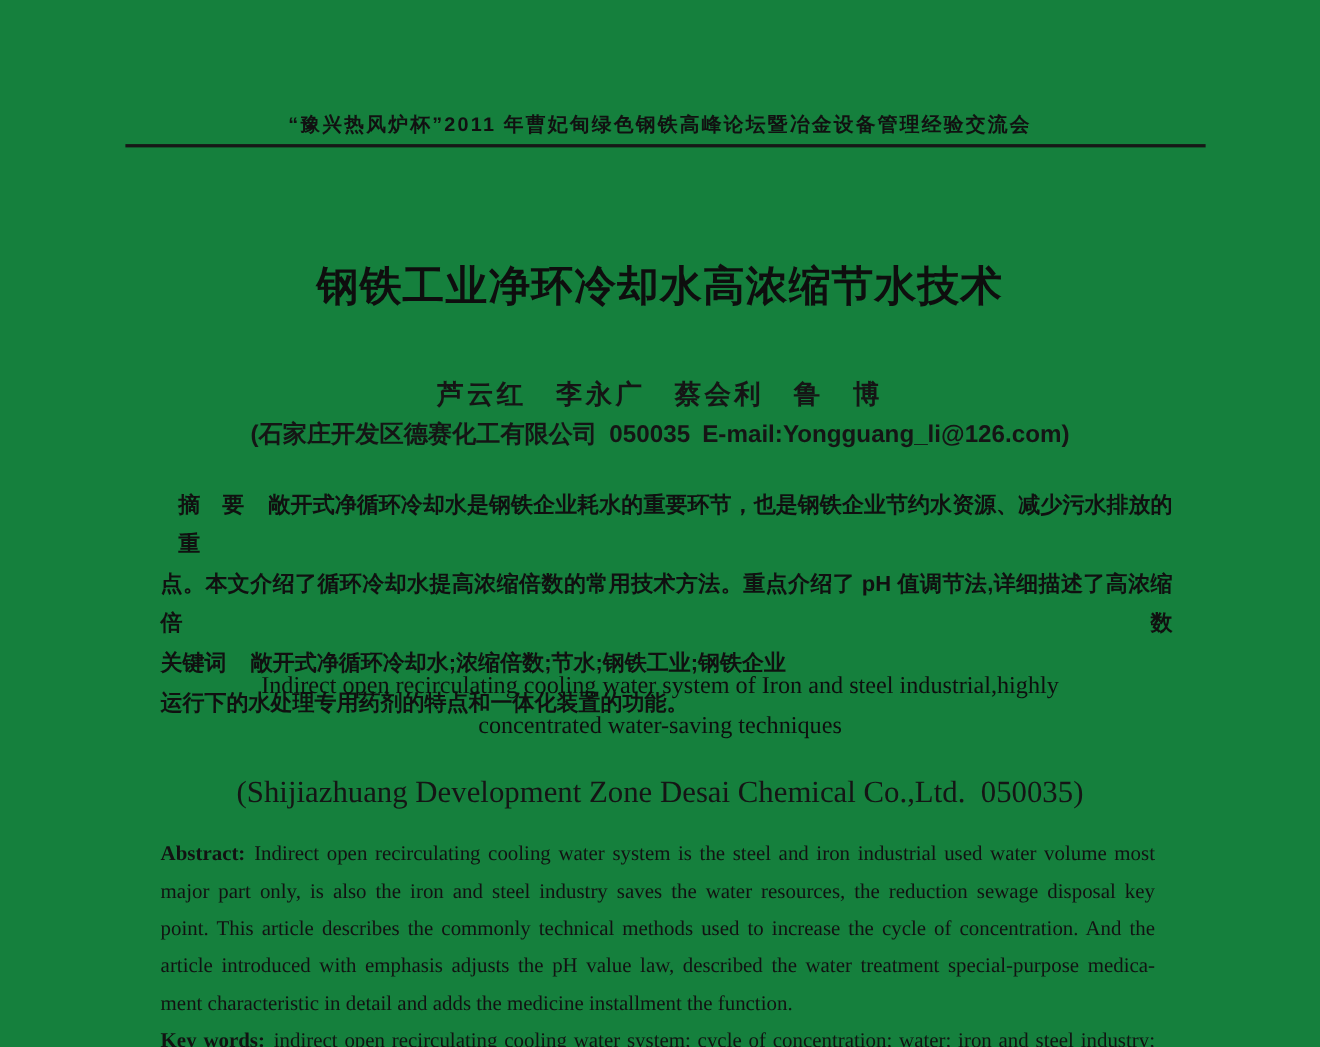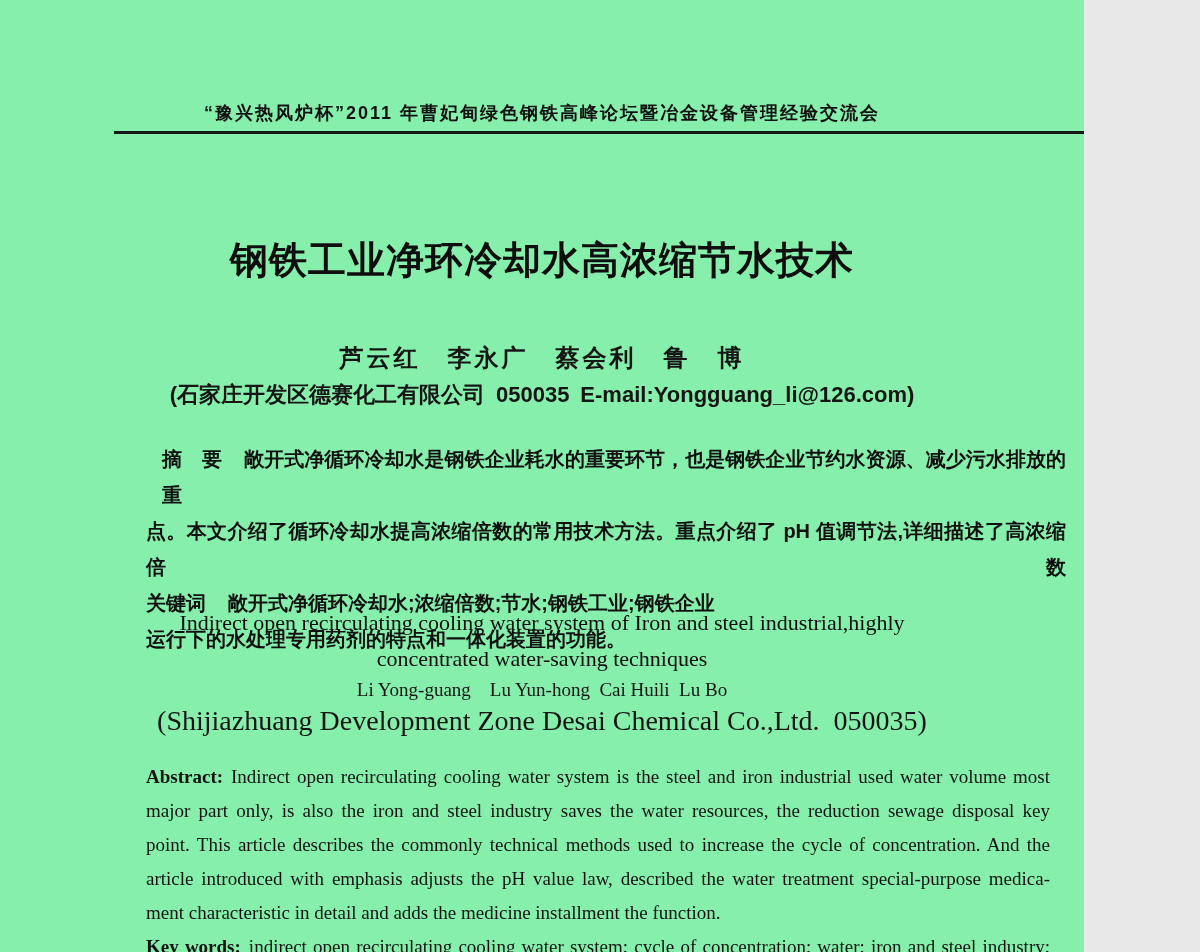--- a/index.html
+++ b/index.html
@@ -2,23 +2,23 @@
 <html><head>
 <meta charset="utf-8">
 <style>
   html, body {
     margin: 0;
     padding: 0;
     background: #e8e8e8;
   }
   .page {
     position: relative;
-    width: 1084px;
+    width: 1200px;
     height: 952px;
-    background: #86efac;
+    background: #15803d;
     overflow: hidden;
     color: #151515;
     font-family: "Liberation Sans", sans-serif;
   }
 
   
   .conf-header {
     position: absolute;
     top: 101px;
     left: 0;
@@ -154,21 +154,20 @@
     <div class="leftline">
       <span>运行下的水处理专用药剂的特点和一体化装置的功能。</span>
     </div>
   </div>
 
   <div class="en-title serif">
     <div>Indirect open recirculating cooling water system of Iron and steel industrial,highly</div>
     <div>concentrated water-saving techniques</div>
   </div>
 
-  <div class="en-authors serif">Li Yong-guang Lu Yun-hong Cai Huili Lu Bo</div>
 
   <div class="en-affil serif">(Shijiazhuang Development Zone Desai Chemical Co.,Ltd. 050035)</div>
 
   <div class="en-block serif">
     <div class="just">
       <span class="en-label">Abstract:</span><span>Indirect open recirculating cooling water system is the steel and iron industrial used water volume most</span>
     </div>
     <div class="just">
       <span>major part only, is also the iron and steel industry saves the water resources, the reduction sewage disposal key</span>
     </div>

